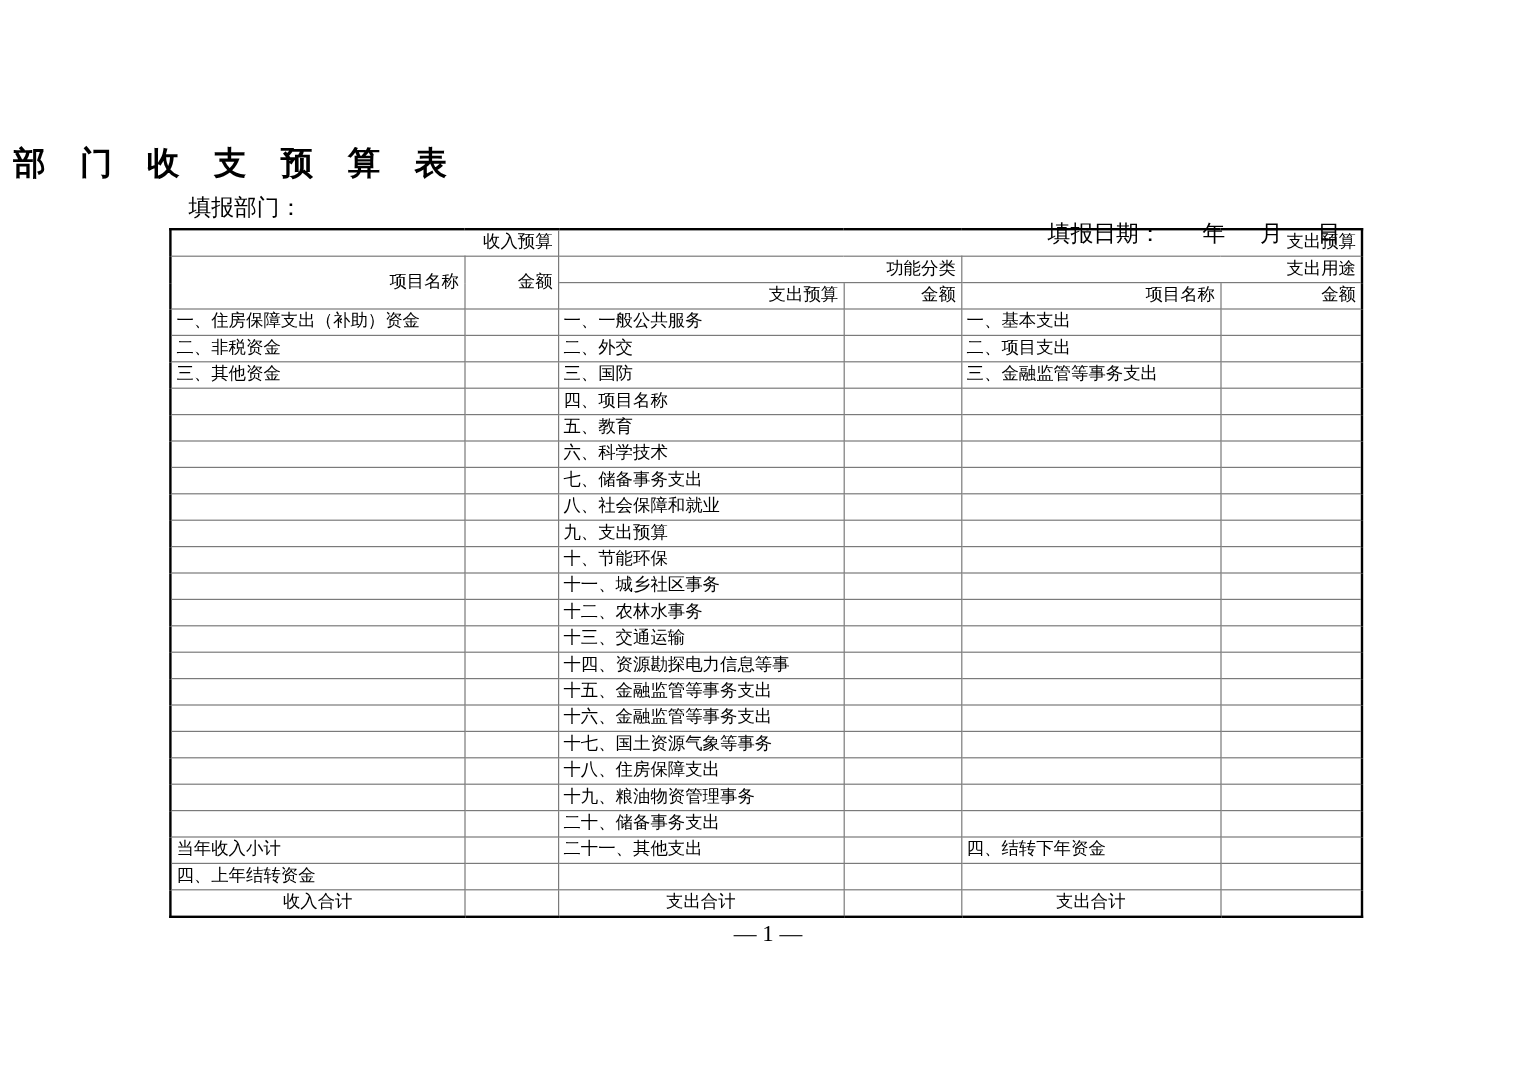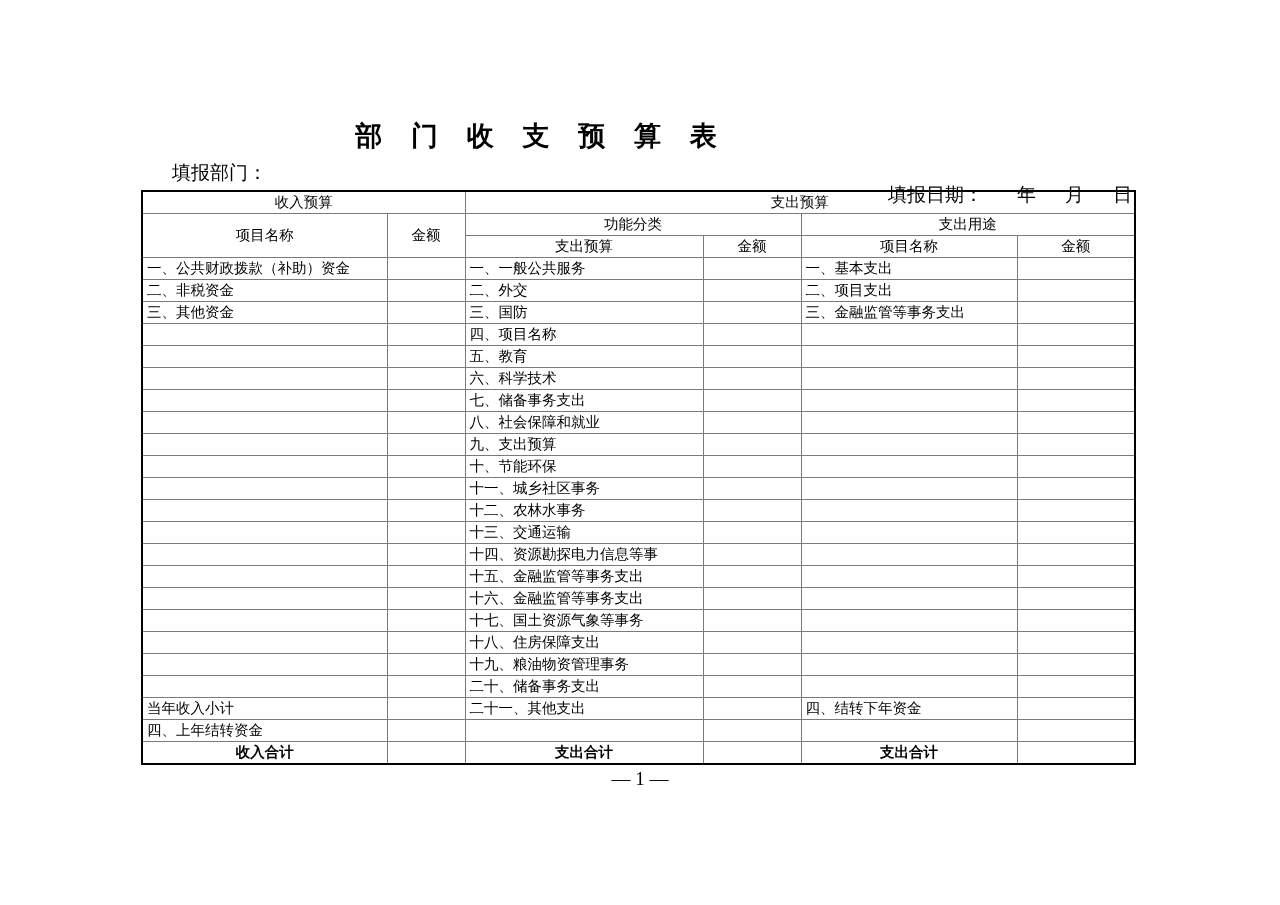--- a/index.html
+++ b/index.html
@@ -20,34 +20,34 @@
     height: 905px;
     background: #ffffff;
   }
 
   
   .doc-title {
     position: absolute;
     top: 118px;
     left: 0;
     width: 1072px;
-    text-align: center;
+    text-align: left;
     font-size: 27px;
     font-weight: bold;
     letter-spacing: 11px;
     text-indent: 11px;
     font-family: "Liberation Serif", "DejaVu Serif", serif;
     white-space: pre;
   }
 
   
   .meta-row {
     position: absolute;
     top: 160px;
-    left: 172px;
+    left: 157px;
     width: 962px;
     height: 28px;
     font-size: 19px;
   }
   .meta-left {
     position: absolute;
     left: 0;
     top: 0;
     white-space: pre;
   }
@@ -84,22 +84,22 @@
   }
   
   table.budget {
     border: 2px solid #000000;
   }
   .c-name  { text-align: left; }
   .c-ctr   { text-align: center; }
   .thick-l { border-left: 2px solid #000 !important; }
   .thick-r { border-right: 2px solid #000 !important; }
   .thick-t { border-top: 2px solid #000 !important; }
-  .thick-b { border-bottom: 2px solid #000 !important; font-weight: bold; }
-  .hdr { text-align: center; }
+  .thick-b { border-bottom: 2px solid #000 !important; }
+  .hdr { text-align: right; }
 
   
   col.w-inname { width: 245px; }
   col.w-inamt  { width: 78px; }
   col.w-fname  { width: 238px; }
   col.w-famt   { width: 98px; }
   col.w-uname  { width: 216px; }
   col.w-uamt   { width: 118px; }
 
   
@@ -152,21 +152,21 @@
         </tr>
 
         <tr>
           <td class="hdr">支出预算</td>
           <td class="hdr">金额</td>
           <td class="hdr">项目名称</td>
           <td class="hdr thick-r">金额</td>
         </tr>
 
       <tr>
-            <td class="c-name thick-l">一、公共财政拨款（补助）资金</td>
+            <td class="c-name thick-l">一、住房保障支出（补助）资金</td>
             <td class="c-ctr"></td>
             <td class="c-name">一、一般公共服务</td>
             <td class="c-ctr"></td>
             <td class="c-name">一、基本支出</td>
             <td class="c-ctr thick-r"></td>
           </tr>
           <tr>
             <td class="c-name thick-l">二、非税资金</td>
             <td class="c-ctr"></td>
             <td class="c-name">二、外交</td>

